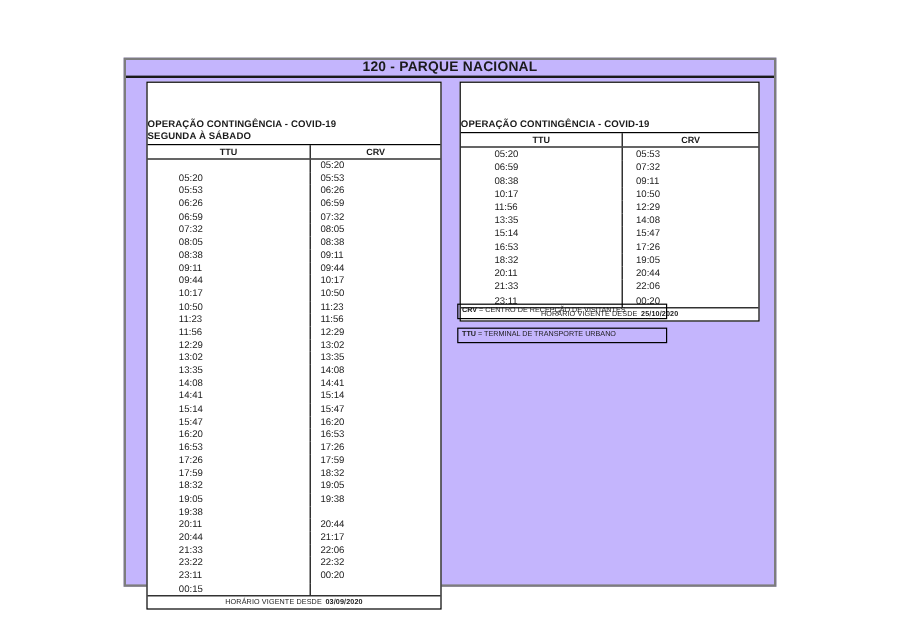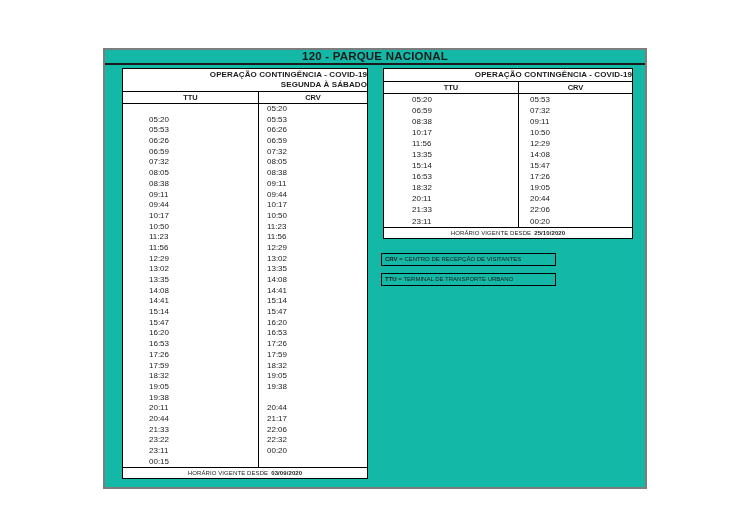--- a/index.html
+++ b/index.html
@@ -7,40 +7,41 @@
   body {
     font-family:"Liberation Sans", sans-serif;
     color:#1b1b1b;
     position:relative;
     overflow:hidden;
   }
   .sheet {
     position:absolute; left:103px; top:48px;
     width:544px; height:441px;
     border:2px solid #7d7d7d;
-    background:#14b8a6;
+    background:#c4b5fd;
   }
   .title-bar {
     width:100%; height:15px;
     border-bottom:2px solid #1a1a1a;
     text-align:center;
     font-weight:bold; font-size:11.5px; line-height:13px;
     letter-spacing:0.2px;
   }
   .sched {
     position:absolute;
     border:1px solid #000;
     background:#fff;
   }
   .sched.left  { left:17px;  top:18px; width:246px; }
   .sched.right { left:278px; top:18px; width:250px; }
   .hdr {
     border-bottom:1px solid #000;
-    text-align:right; font-weight:bold; font-size:8px;
+    text-align:left; font-weight:bold; font-size:8px;
     padding:1px 0;
+    margin-top:29px;
   }
   .hdr div { line-height:10px; letter-spacing:0.1px; }
   .cols {
     display:flex;
     border-bottom:1px solid #000;
     font-weight:bold; font-size:7.5px;
     height:12px; line-height:11px;
   }
   .cols .c1 { border-right:1px solid #000; text-align:center; }
   .cols .c2 { flex:1; text-align:center; }

